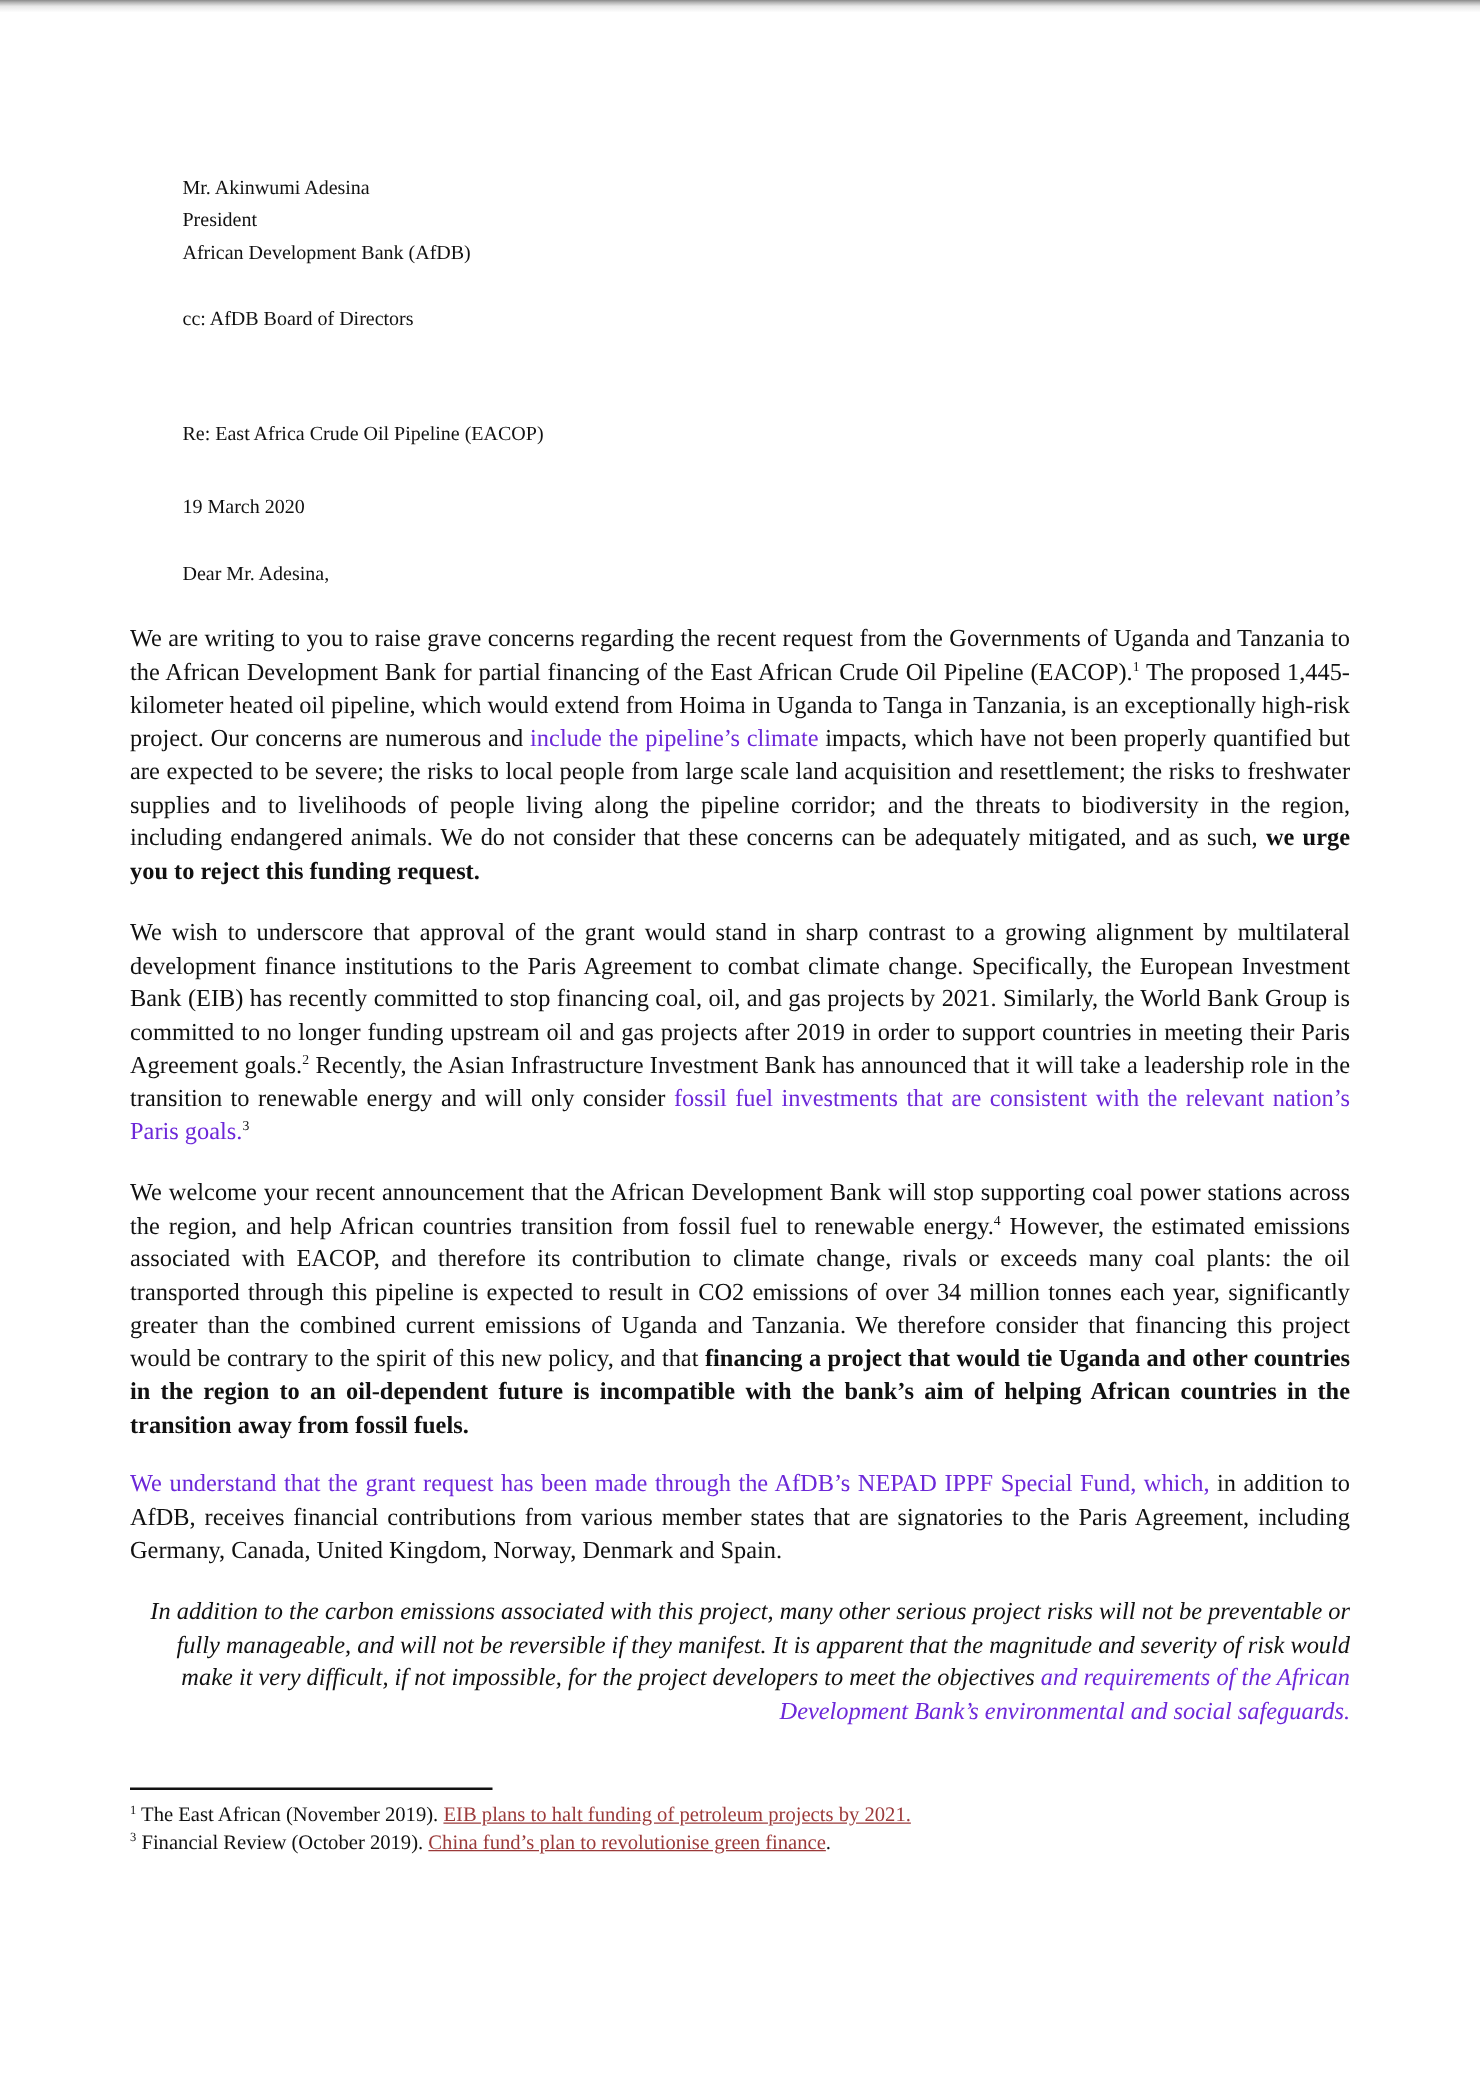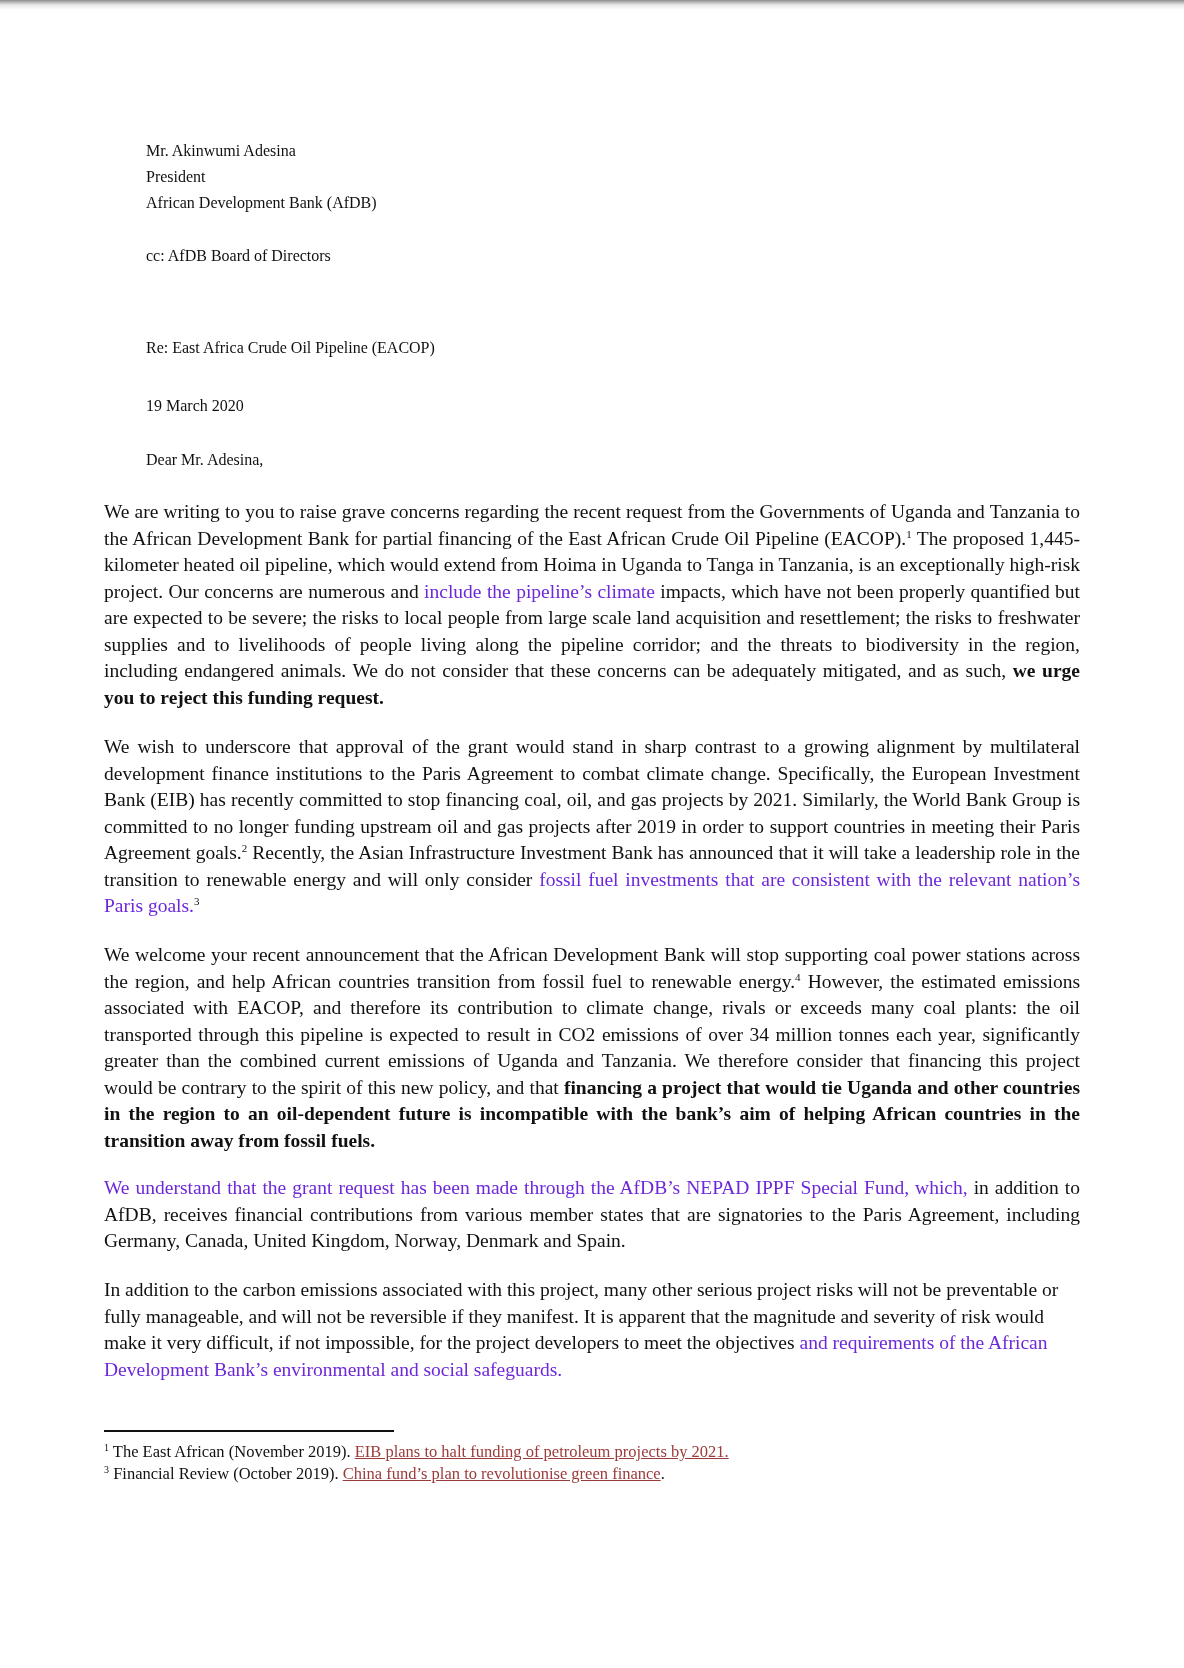--- a/index.html
+++ b/index.html
@@ -11,21 +11,21 @@
   .top-shadow {
     position: absolute; left: 0; top: 0; width: 1184px; height: 10px;
     background: linear-gradient(#8a8a8a 0px, #b5b5b5 2px, #e8e8e8 5px, #ffffff 10px);
   }
   .page { position: absolute; left: 104px; top: 0; width: 976px; }
   .line { position: absolute; left: 0; font-size: 16px; line-height: 26px; white-space: nowrap; margin-left: 42px; }
   .para {
     position: absolute; left: 0; width: 976px;
     font-size: 19.5px; line-height: 26.5px; text-align: justify;
   }
-  .para.ragged { text-align: left; }
+  .para.ragged { text-align: right; font-style: italic; }
   .tint { color: #6d28d9; }
   b { font-weight: bold; }
   sup { font-size: 11px; line-height: 0; vertical-align: 7px; }
   .rule { position: absolute; left: 0; top: 1430px; width: 290px; height: 2px; background: #111; }
   .footnotes { position: absolute; left: 0; top: 1441px; width: 976px; }
   .fn { font-size: 16.5px; line-height: 21.5px; white-space: nowrap; }
   .fn sup { font-size: 10px; vertical-align: 6px; }
   .fn a { color: #9b3a3a; text-decoration: underline; }
 </style>
 </head>

